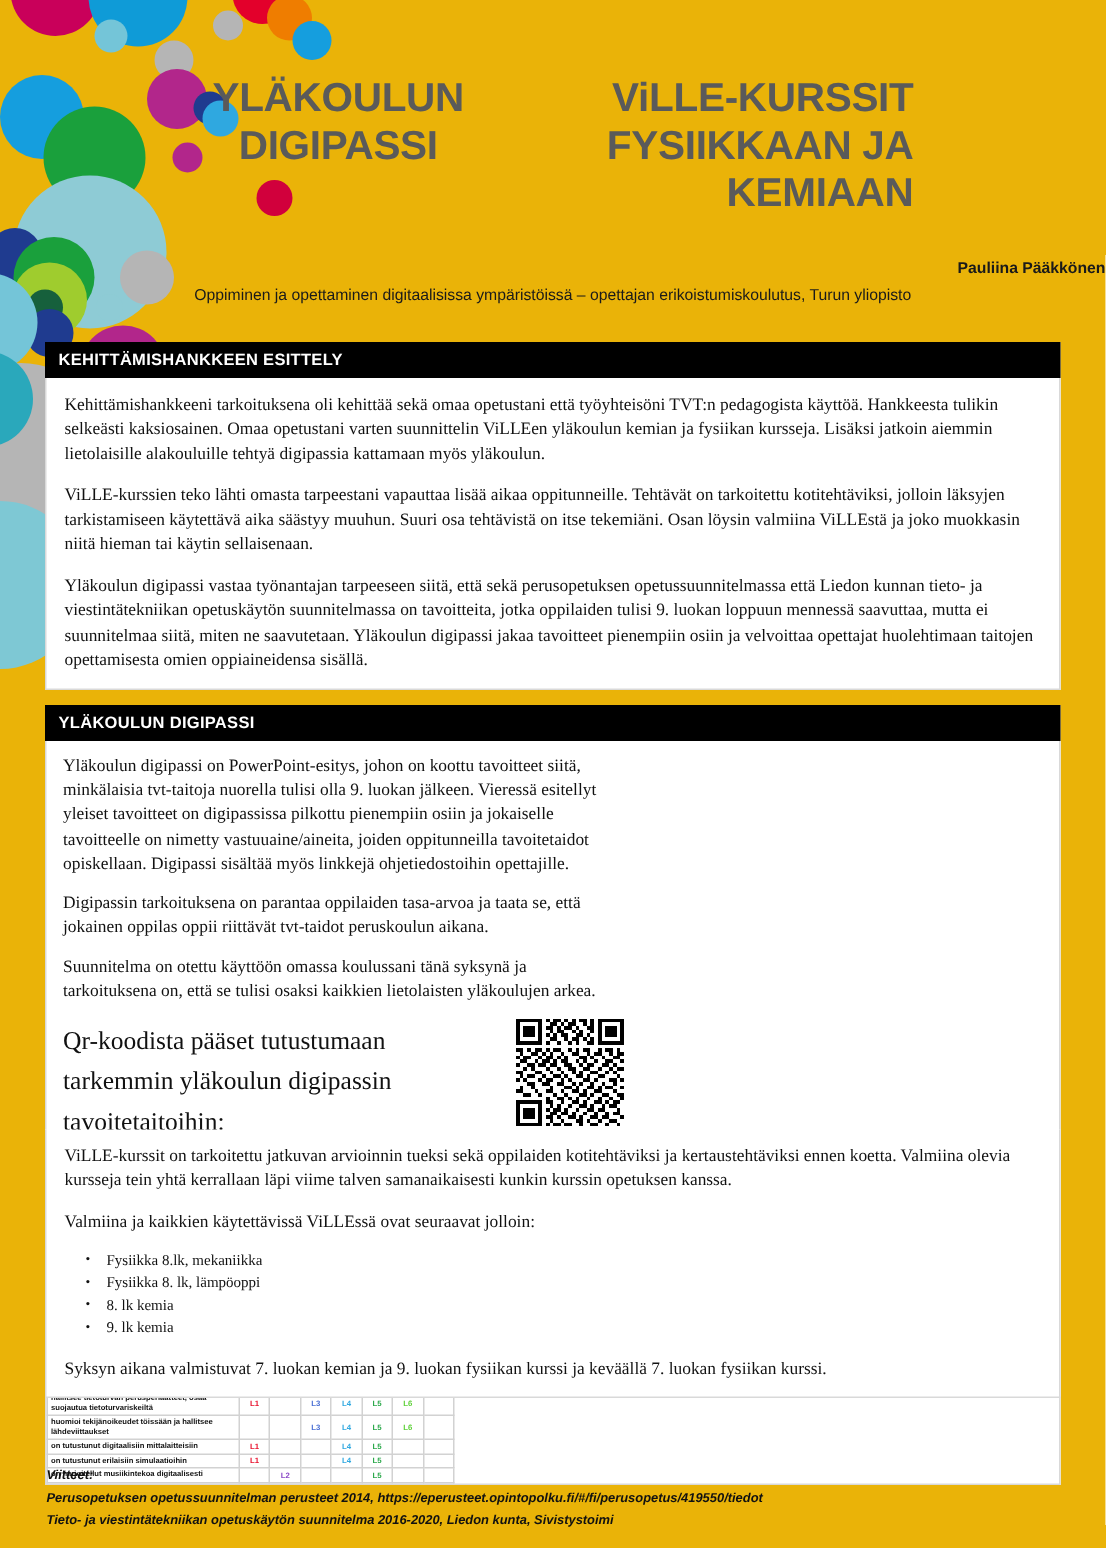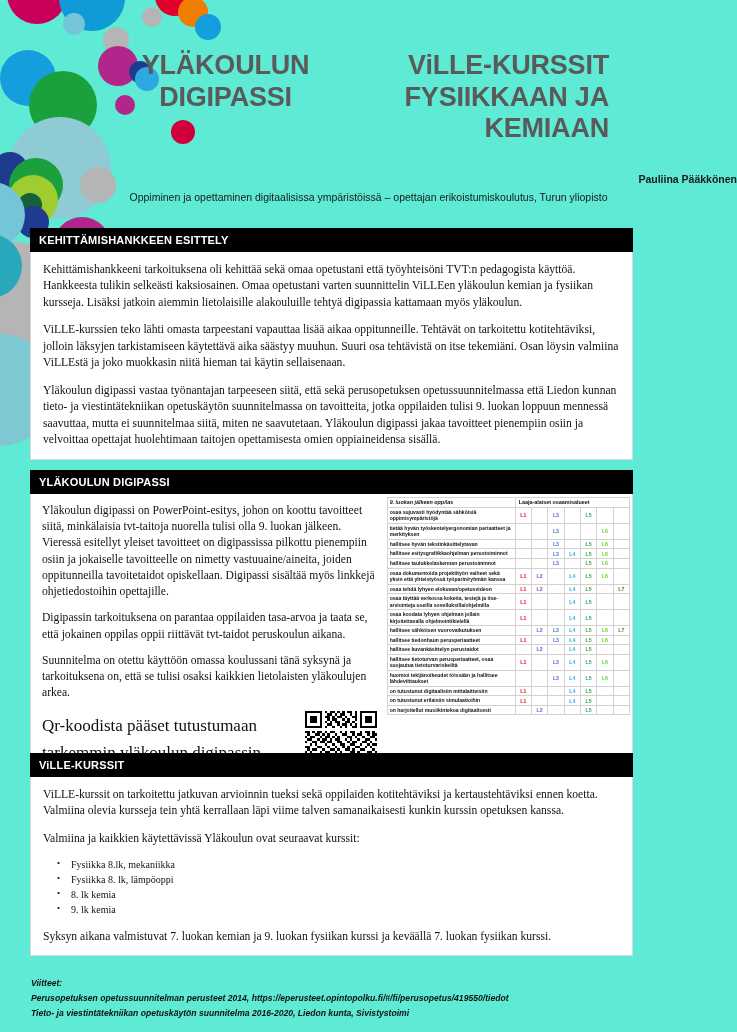--- a/index.html
+++ b/index.html
@@ -6,21 +6,21 @@
   html, body {
     margin: 0; padding: 0;
     width: 737px; height: 1032px;
     background: #ffffff;
     font-family: "Liberation Serif", serif;
     overflow: hidden;
   }
   #poster {
     position: relative;
     width: 737px; height: 1032px;
-    background: #5eead4;
+    background: #eab308;
     overflow: hidden;
   }
 
   
   .deco { position: absolute; top: 0; left: 0; width: 300px; height: 760px; pointer-events: none; }
 
   
   .header { position: absolute; left: 0; top: 0; width: 737px; height: 226px; }
   .titles {
     position: absolute; left: 118px; top: 50px; width: 540px;
@@ -35,33 +35,33 @@
     position: absolute; left: 0; top: 173px; width: 737px; text-align: right;
     font-family: "Liberation Sans", sans-serif; font-weight: bold;
     font-size: 10.5px; color: #1a1a1a;
   }
   .affil {
     position: absolute; left: 0; top: 191px; width: 737px; text-align: center;
     font-family: "Liberation Sans", sans-serif; font-size: 10.5px; color: #1a1a1a;
   }
 
   
-  .panel { position: absolute; left: 30px; width: 603px; background: #fff; }
+  .panel { position: absolute; left: 30px; width: 677px; background: #fff; }
   .bar {
     background: #000000; color: #ffffff;
     font-family: "Liberation Sans", sans-serif; font-weight: bold;
     font-size: 11px; letter-spacing: 0.2px;
     padding: 6px 0 6px 9px;
   }
   .body-box { border: 1px solid #d9d9d9; border-top: none; background: #fff; padding: 10px 12px 10px 12px; }
   .body-box p { margin: 0 0 11px 0; font-size: 11.6px; line-height: 1.42; color: #111; text-align: left; }
   .body-box p:last-child { margin-bottom: 0; }
 
   
-  .two-col { display: flex; gap: 0; }
+  .two-col { display: flex; flex-direction: column; gap: 0; }
   .col-left { width: 395px; padding: 9px 10px 6px 11px; }
   .col-left p { margin: 0 0 10px 0; font-size: 11.6px; line-height: 1.40; color: #111; }
   .qr-row { display: flex; flex-direction: row; align-items: flex-start; gap: 14px; margin-top: 2px; }
   .qr-text { font-size: 17px; line-height: 1.58; color: #111; padding-top: 2px; }
   .qr-code { width: 72px; height: 72px; flex: none; }
 
   
   .col-right { width: 274px; padding: 3px 2px 0 0; }
   table.goals { border-collapse: collapse; width: 100%; table-layout: fixed;
     font-family: "Liberation Sans", sans-serif; }
@@ -574,24 +574,23 @@
                 <td class="g-code "></td>
               </tr>
             </tbody>
         </table>
       </div>
 
     </div>
   </div>
 
   <div class="panel" style="top:753px;">
-    <div class="bar">ViLLE-KURSSIT</div>
     <div class="body-box">
       <p>ViLLE-kurssit on tarkoitettu jatkuvan arvioinnin tueksi sekä oppilaiden kotitehtäviksi ja kertaustehtäviksi ennen koetta. Valmiina olevia kursseja tein yhtä kerrallaan läpi viime talven samanaikaisesti kunkin kurssin opetuksen kanssa.</p>
-      <p>Valmiina ja kaikkien käytettävissä Yläkoulun ovat seuraavat kurssit:</p>
+      <p>Valmiina ja kaikkien käytettävissä ViLLEssä ovat seuraavat jolloin:</p>
       <ul class="courses" id="courses-list">
           <li>Fysiikka 8.lk, mekaniikka</li>
           <li>Fysiikka 8. lk, lämpöoppi</li>
           <li>8. lk kemia</li>
           <li>9. lk kemia</li>
         </ul>
       <p>Syksyn aikana valmistuvat 7. luokan kemian ja 9. luokan fysiikan kurssi ja keväällä 7. luokan fysiikan kurssi.</p>
     </div>
   </div>
 

